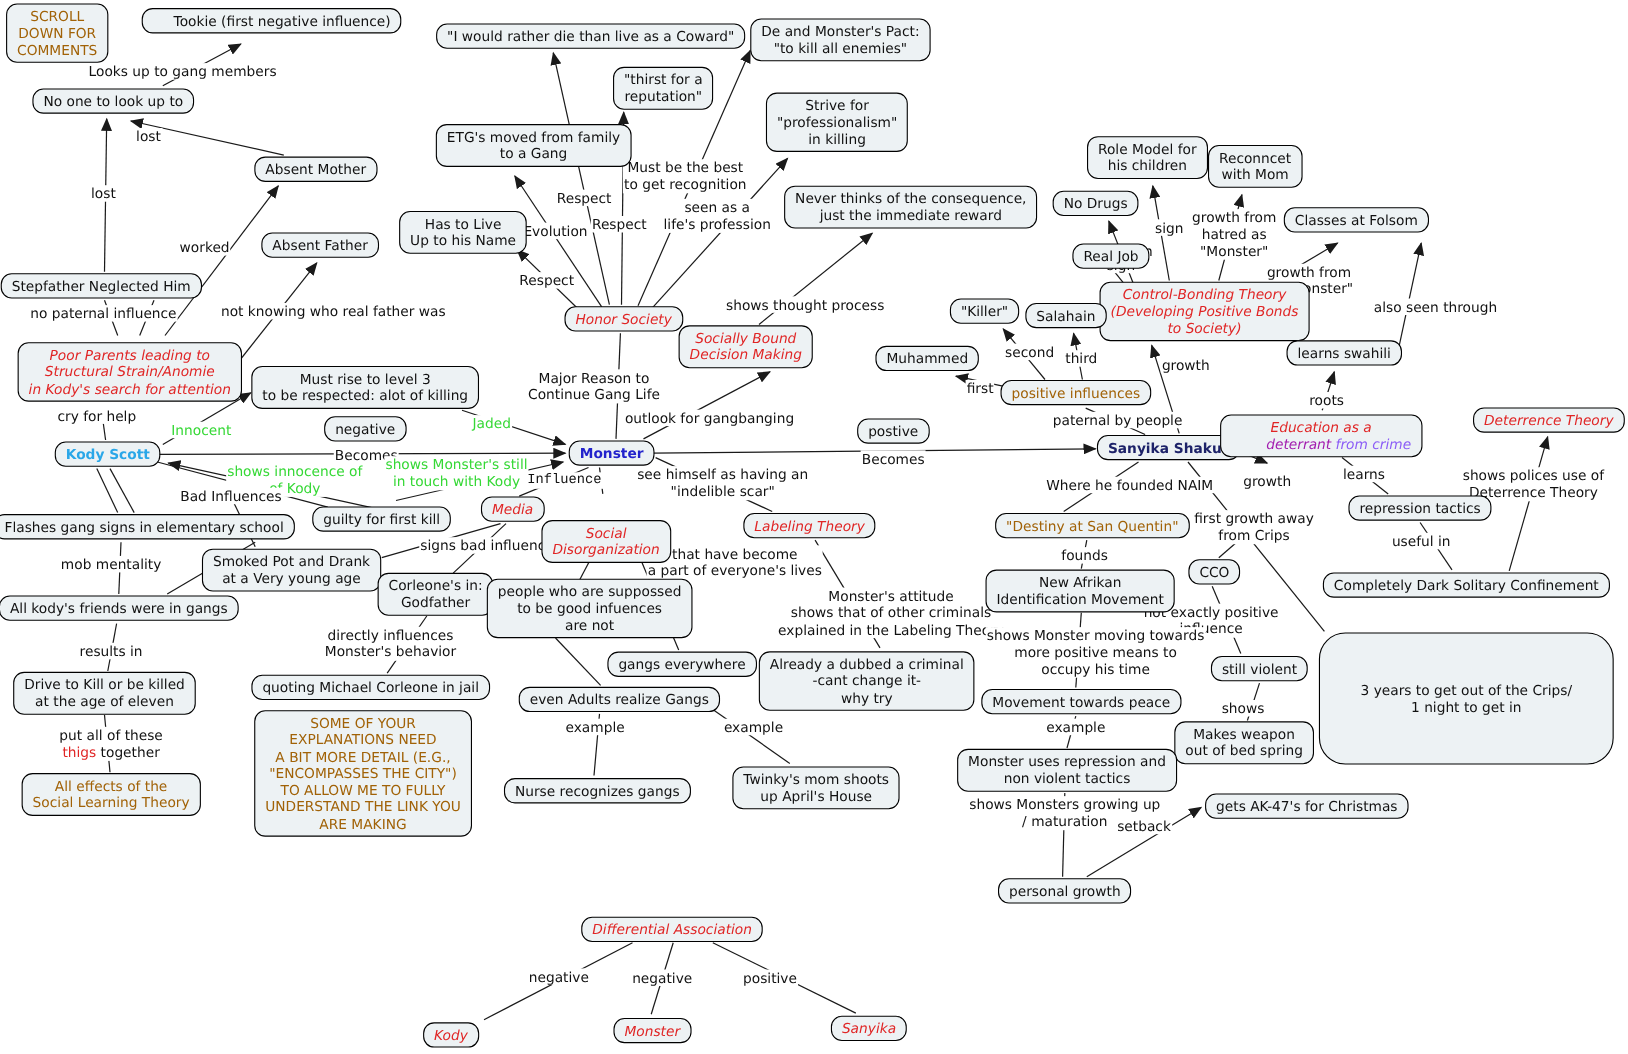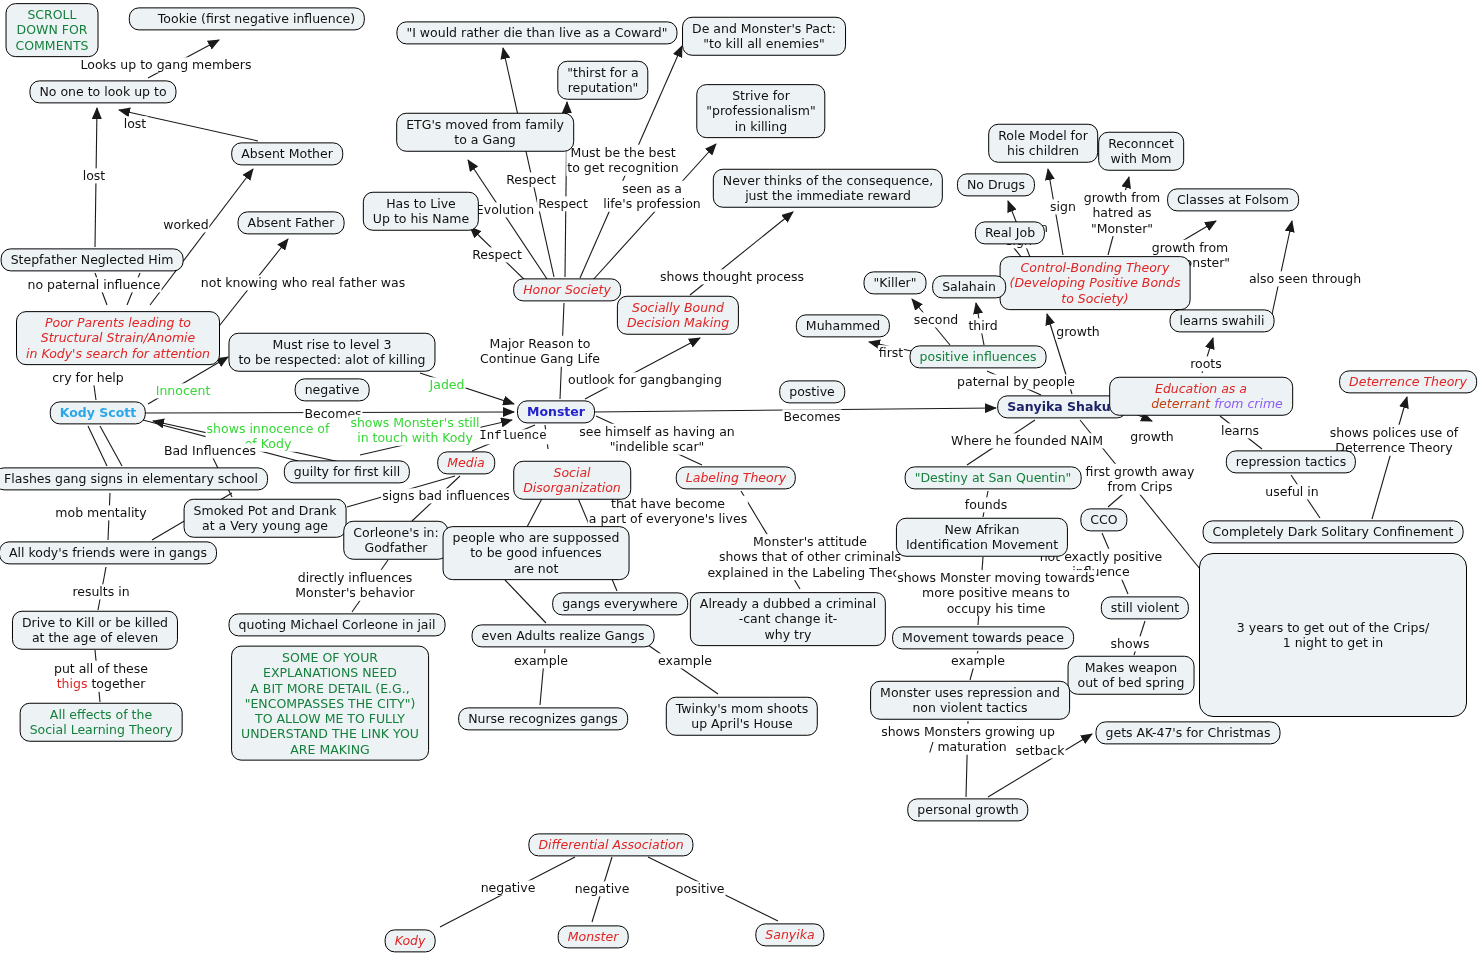--- a/index.html
+++ b/index.html
@@ -4,21 +4,21 @@
 <style>
   html,body{margin:0;padding:0;background:#fff;}
   #map{position:relative;overflow:hidden;background:#fff;font-family:"DejaVu Sans","Liberation Sans",sans-serif;}
   #edges{position:absolute;left:0;top:0;z-index:0;}
   .elabel{position:absolute;transform:translate(-50%,-50%);z-index:1;white-space:pre;text-align:center;
           font-size:12.5px;line-height:1.22;color:#111;background:#fff;padding:0 1px;}
   .elabel.green{color:#35d835;}
   .node{position:absolute;transform:translate(-50%,-50%);z-index:2;white-space:pre;text-align:center;
         font-size:12.5px;line-height:1.22;color:#111;background:#edf2f4;border:1px solid #000;
         border-radius:10px;padding:3px 9px;box-sizing:border-box;}
-  .node.red{color:#15803d;}
+  .node.red{color:#a16207;}
   .node.red-italic{color:#e02525;font-style:italic;}
   .node.mixed-italic{font-style:italic;}
   .node.cyan{color:#2aa7e8;font-weight:bold;}
   .node.blue{color:#2323cc;font-weight:bold;}
   .node.navy{color:#1d2269;font-weight:bold;}
   .node.big{display:flex;align-items:center;justify-content:center;border-radius:14px;}
 </style>
 </head>
 <body>
 
@@ -211,21 +211,21 @@
     <div class="node" style="left: 761px; top: 111px;">Strive for
 "professionalism"
 in killing</div>
     <div class="node" style="left: 828px; top: 188px;">Never thinks of the consequence,
 just the immediate reward</div>
     <div class="node red-italic" style="left: 567px; top: 290px;">Honor Society</div>
     <div class="node red-italic" style="left: 678px; top: 315px;">Socially Bound
 Decision Making</div>
     <div class="node blue" style="left: 556px; top: 412px;">Monster</div>
     <div class="node red-italic" style="left: 466px; top: 463px;">Media</div>
-    <div class="node red-italic" style="left: 551px; top: 480px; margin-left: 21px;">Social
+    <div class="node red-italic" style="left: 551px; top: 492px;">Social
 Disorganization</div>
     <div class="node red-italic" style="left: 736px; top: 478px;">Labeling Theory</div>
     <div class="node" style="left: 347px; top: 472px;">guilty for first kill</div>
     <div class="node" style="left: 131px; top: 479px;">Flashes gang signs in elementary school</div>
     <div class="node" style="left: 265px; top: 518px;">Smoked Pot and Drank
 at a Very young age</div>
     <div class="node" style="left: 108px; top: 553px;">All kody's friends were in gangs</div>
     <div class="node" style="left: 396px; top: 540px;">Corleone's in:
 Godfather</div>
     <div class="node" style="left: 536px; top: 553px;">people who are suppossed
@@ -261,34 +261,34 @@
     <div class="node red-italic" style="left: 1095px; top: 283px;">Control-Bonding Theory
 (Developing Positive Bonds
 to Society)</div>
     <div class="node" style="left: 895px; top: 283px;">"Killer"</div>
     <div class="node" style="left: 969px; top: 287px;">Salahain</div>
     <div class="node" style="left: 843px; top: 326px;">Muhammed</div>
     <div class="node red" style="left: 978px; top: 357px;">positive influences</div>
     <div class="node" style="left: 812px; top: 392px;">postive</div>
     <div class="node navy" style="left: 1062px; top: 407px;">Sanyika Shakur</div>
     <div class="node mixed-italic" style="left: 1201px; top: 396px;"><span style="color: rgb(224, 37, 37);">Education as a
-</span><span style="color: #c2410c; margin-left: 32px;">deterrant </span><span style="color: #8b5cf6;">from crime</span></div>
+</span><span style="color: #a21caf; margin-left: 32px;">deterrant </span><span style="color: #8b5cf6;">from crime</span></div>
     <div class="node" style="left: 1222px; top: 321px;">learns swahili</div>
     <div class="node red-italic" style="left: 1408px; top: 382px;">Deterrence Theory</div>
     <div class="node" style="left: 1291px; top: 462px;">repression tactics</div>
     <div class="node red" style="left: 993px; top: 478px;">"Destiny at San Quentin"</div>
     <div class="node" style="left: 982px; top: 537px;">New Afrikan
 Identification Movement</div>
     <div class="node" style="left: 1104px; top: 520px;">CCO</div>
     <div class="node" style="left: 1333px; top: 532px;">Completely Dark Solitary Confinement</div>
     <div class="node" style="left: 1145px; top: 608px;">still violent</div>
     <div class="node" style="left: 983px; top: 638px;">Movement towards peace</div>
     <div class="node" style="left: 1131px; top: 675px;">Makes weapon
 out of bed spring</div>
-    <div class="node big" style="left: 1333px; top: 635px; width: 268px; height: 164px;">3 years to get out of the Crips/
+    <div class="node big" style="left: 1333px; top: 635px; width: 268px; height: 120px; border-radius: 24px;">3 years to get out of the Crips/
 1 night to get in</div>
     <div class="node" style="left: 970px; top: 700px;">Monster uses repression and
 non violent tactics</div>
     <div class="node" style="left: 1188px; top: 733px;">gets AK-47's for Christmas</div>
     <div class="node" style="left: 968px; top: 810px;">personal growth</div>
     <div class="node red-italic" style="left: 611px; top: 845px;">Differential Association</div>
     <div class="node red-italic" style="left: 410px; top: 941px;">Kody</div>
     <div class="node red-italic" style="left: 593px; top: 937px;">Monster</div>
     <div class="node red-italic" style="left: 790px; top: 935px;">Sanyika</div>
   </div>

